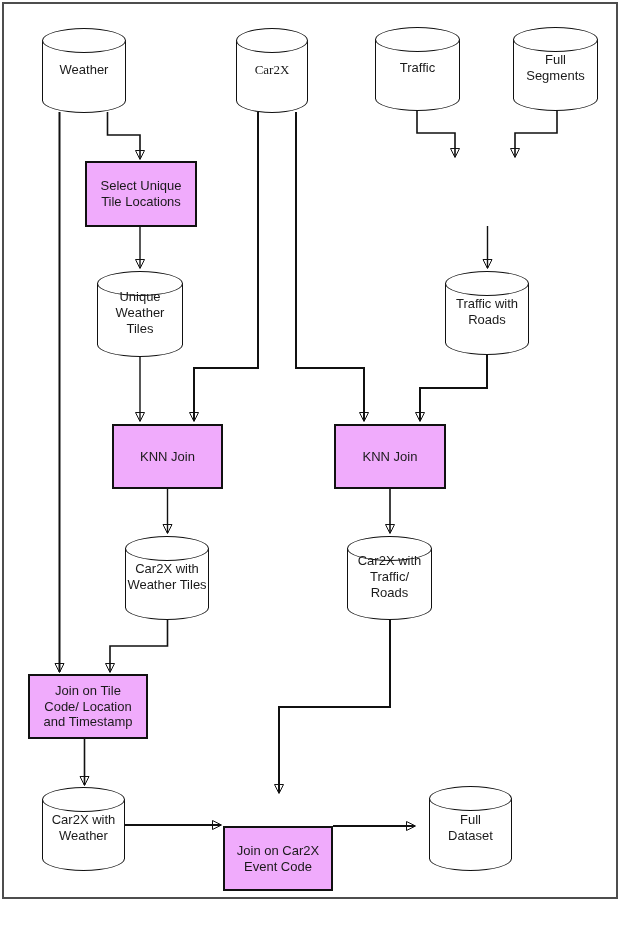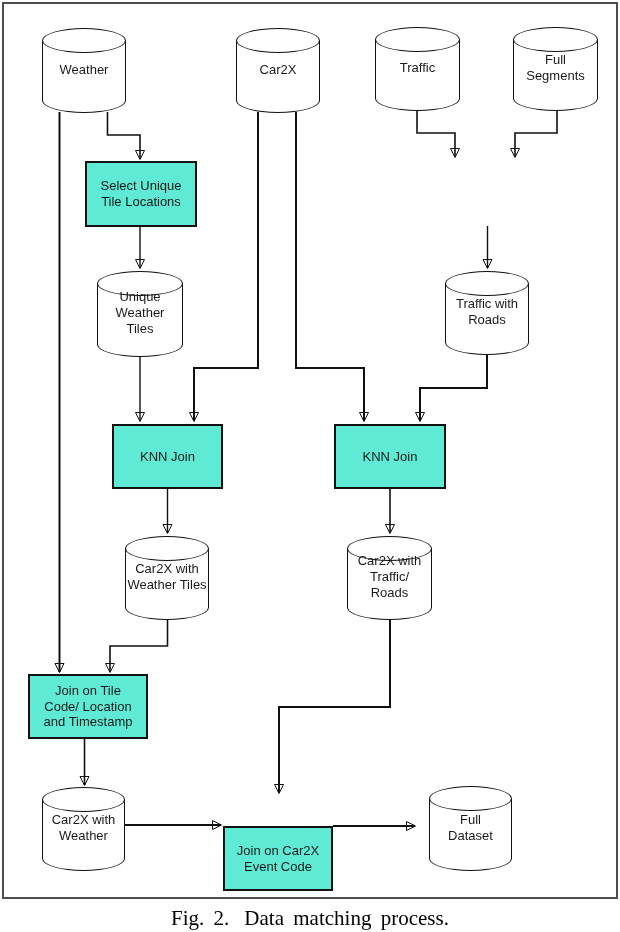--- a/index.html
+++ b/index.html
@@ -15,21 +15,21 @@
     width: 612px; height: 893px;
     border: 2px solid #4d4d4d;
     background: #fff;
   }
   .edges { position: absolute; left: 0; top: 0; width: 620px; height: 932px; }
   .edges path { fill: none; stroke: #111; }
 
   
   .box {
     position: absolute;
-    background: #5eead4;
+    background: #f0abfc;
     border: 2px solid #111;
     box-sizing: border-box;
     display: flex; align-items: center; justify-content: center;
     text-align: center;
     font-size: 13px; line-height: 1.22; color: #1a1a1a;
   }
   .box .lbl { white-space: pre-line; }
 
   
   .cyl { position: absolute; }
@@ -98,21 +98,21 @@
     <path d="M333 826 H415" stroke-width="2" marker-end="url(#ah)"></path>
   </svg>
 
   <div class="cyl" style="left:42px; top:28px; width:84px; height:85px;">
     <div class="c-bot"></div>
     <div class="c-body"></div>
     <div class="c-top"></div>
     <div class="lbl">Weather</div>
   </div>
 
-  <div class="cyl" style="left:236px; top:28px; width:84px; height:85px;">
+  <div class="cyl" style="left:236px; top:28px; width:72px; height:85px;font-family:Liberation Serif, serif;">
     <div class="c-bot"></div>
     <div class="c-body"></div>
     <div class="c-top"></div>
     <div class="lbl">Car2X</div>
   </div>
 
   <div class="cyl" style="left:375px; top:27px; width:85px; height:84px;">
     <div class="c-bot"></div>
     <div class="c-body"></div>
     <div class="c-top"></div>
@@ -195,17 +195,14 @@
   </div>
 
   <div class="cyl" style="left:417px; top:786px; width:83px; height:85px;margin-left:12px;">
     <div class="c-bot"></div>
     <div class="c-body"></div>
     <div class="c-top"></div>
     <div class="lbl">Full
 Dataset</div>
   </div>
 
-  <div class="caption">
-    <span class="cap-prefix">Fig. 2.</span><span>Data matching process.</span>
-  </div>
 
 </div>
 
 </body></html>

